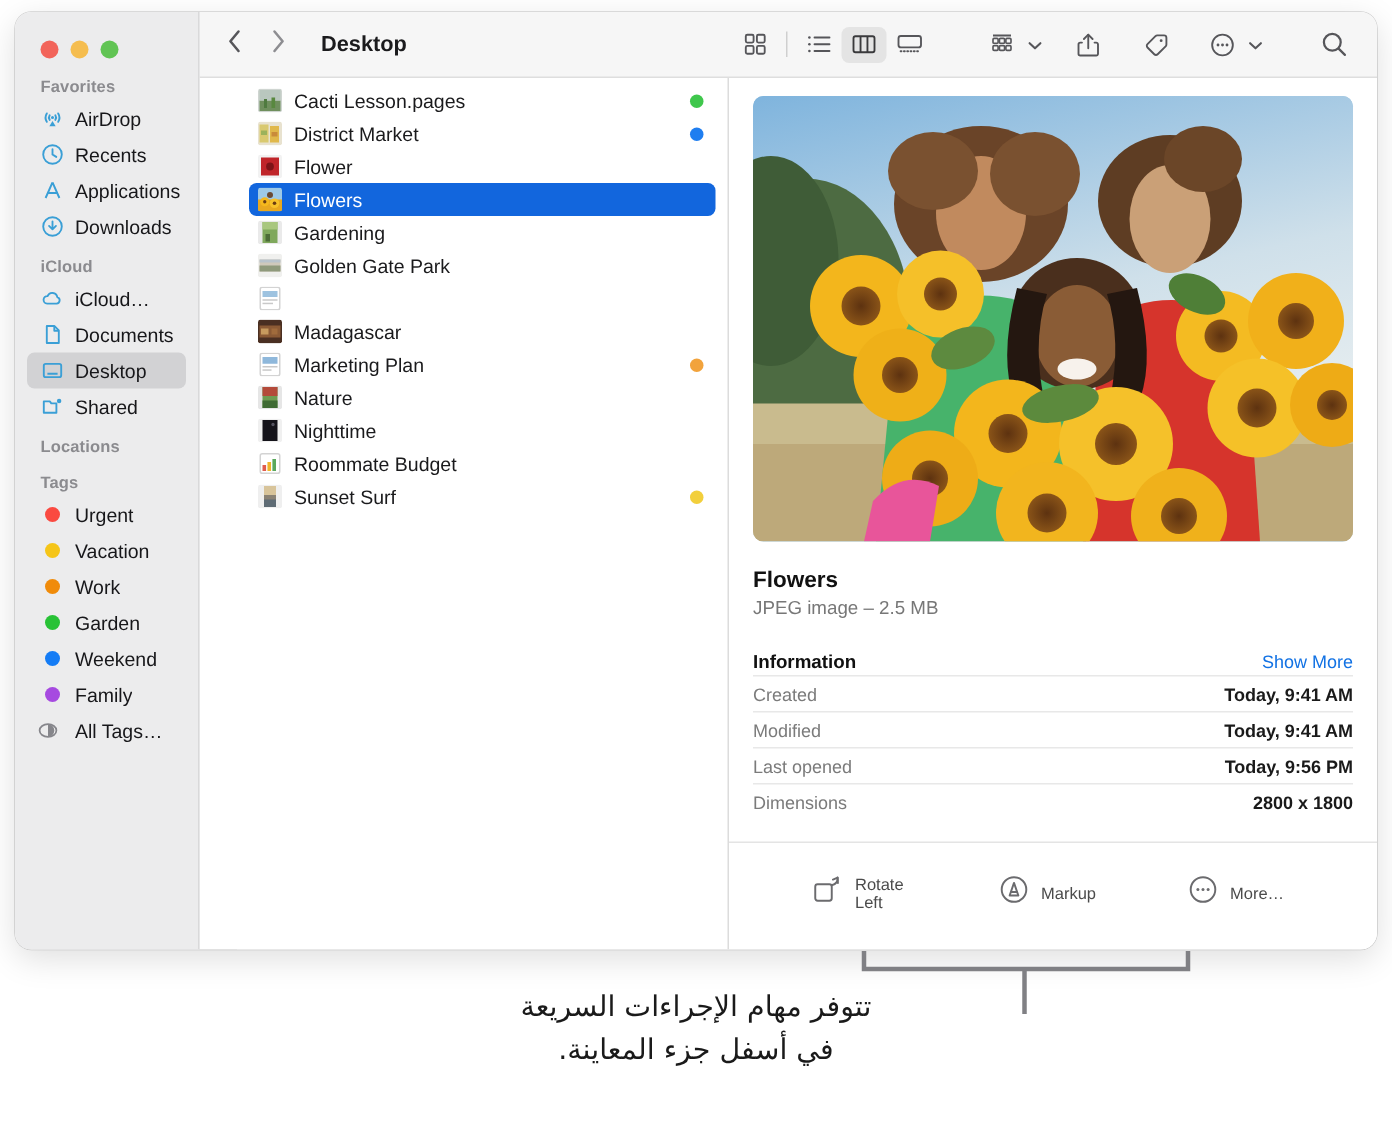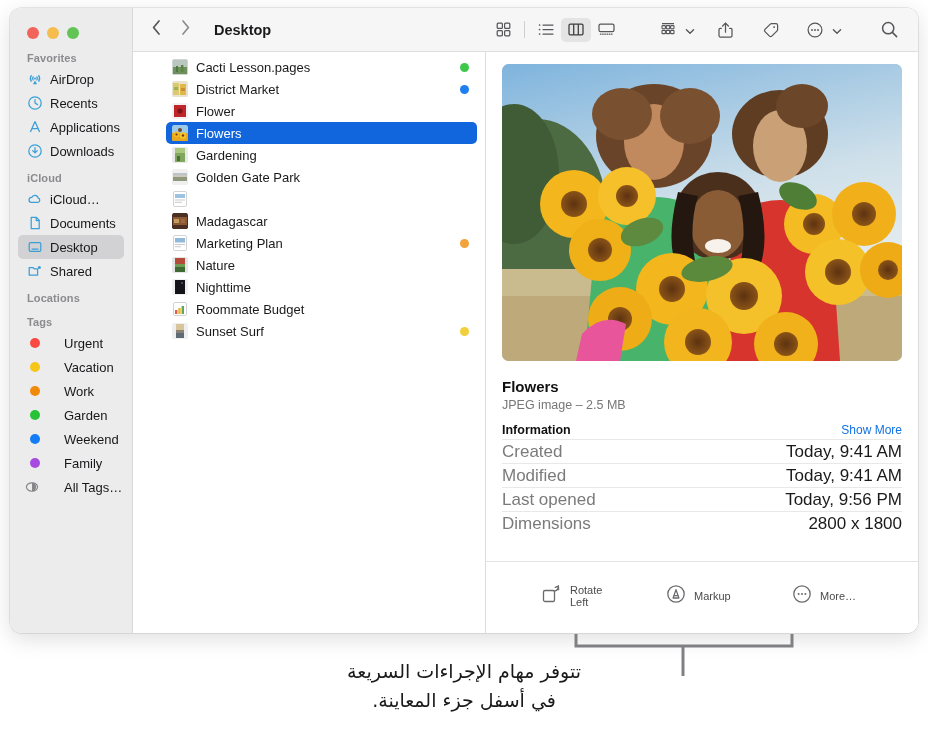--- a/index.html
+++ b/index.html
@@ -45,21 +45,21 @@
   .sb-group { margin-bottom: 9px; }
   .sb-item {
     height: 24px; display: flex; align-items: center;
     margin: 0 8px; padding: 0 0 0 9px; border-radius: 5px;
     font-size: 13px; color: #17171a; gap: 7px;
   }
   .sb-item.selected { background: #d2d2d4; }
   .sb-icon { width: 16px; height: 16px; flex: 0 0 16px; display: block; }
   .sb-label { white-space: nowrap; overflow: hidden; text-overflow: ellipsis; }
   .tagdot { width: 10px; height: 10px; border-radius: 50%; margin-left: 3px; flex:0 0 10px; }
-  .sb-item.tag { gap: 24px; padding-left: 9px; }
+  .sb-item.tag { gap: 10px; padding-left: 9px; }
 
   
   .content { flex: 1; display: flex; flex-direction: column; min-width: 0; }
 
   .toolbar {
     height: 44px; flex: 0 0 44px;
     background: #f6f6f6;
     border-bottom: 0.5px solid #dedede;
     display: flex; align-items: center;
     padding: 0 14px 0 12px;
@@ -100,33 +100,33 @@
   .preview { flex: 1; display: flex; flex-direction: column; min-width: 0; background: #fff; }
   .preview-scroll { flex: 1; padding: 12px 16px 0 16px; box-sizing: border-box; overflow: hidden; }
   .photo {
     width: 100%; height: 297px; border-radius: 7px; overflow: hidden;
     position: relative; background: #9cc4de;
   }
   .p-title { font-size: 15px; font-weight: 700; color: #111; margin-top: 17px; }
   .p-sub { font-size: 12.5px; color: #777; margin-top: 3px; }
   .info-head {
     display: flex; align-items: baseline; justify-content: space-between;
-    margin-top: 11px; margin-bottom: 2px;
+    margin-top: 22px; margin-bottom: 2px;
   }
   .info-title { font-size: 12.5px; font-weight: 700; color: #111; }
   .show-more { font-size: 12px; color: #1272e4; }
   .info-row {
     display: flex; justify-content: space-between; align-items: center;
     height: 23px; border-top: 0.5px solid #e8e8e8;
-    font-size: 17px;
+    font-size: 12px;
     gap: 40px;
   }
   .info-row:first-of-type { border-top: 0.5px solid #e8e8e8; }
   .info-k { color: #7b7b7b; }
-  .info-v { color: #1a1a1a; font-weight: 400; }
+  .info-v { color: #1a1a1a; font-weight: 700; }
 
   .quick {
     height: 72px; flex: 0 0 72px;
     border-top: 0.5px solid #e4e4e4;
     display: flex; align-items: center; justify-content: center; gap: 52px;
     padding-bottom: 4px; box-sizing: border-box;
   }
   .qa { display: flex; flex-direction: row; align-items: center; gap: 7px; width: 74px; }
   .qa-label { font-size: 11px; color: #4b4b4b; }
 

